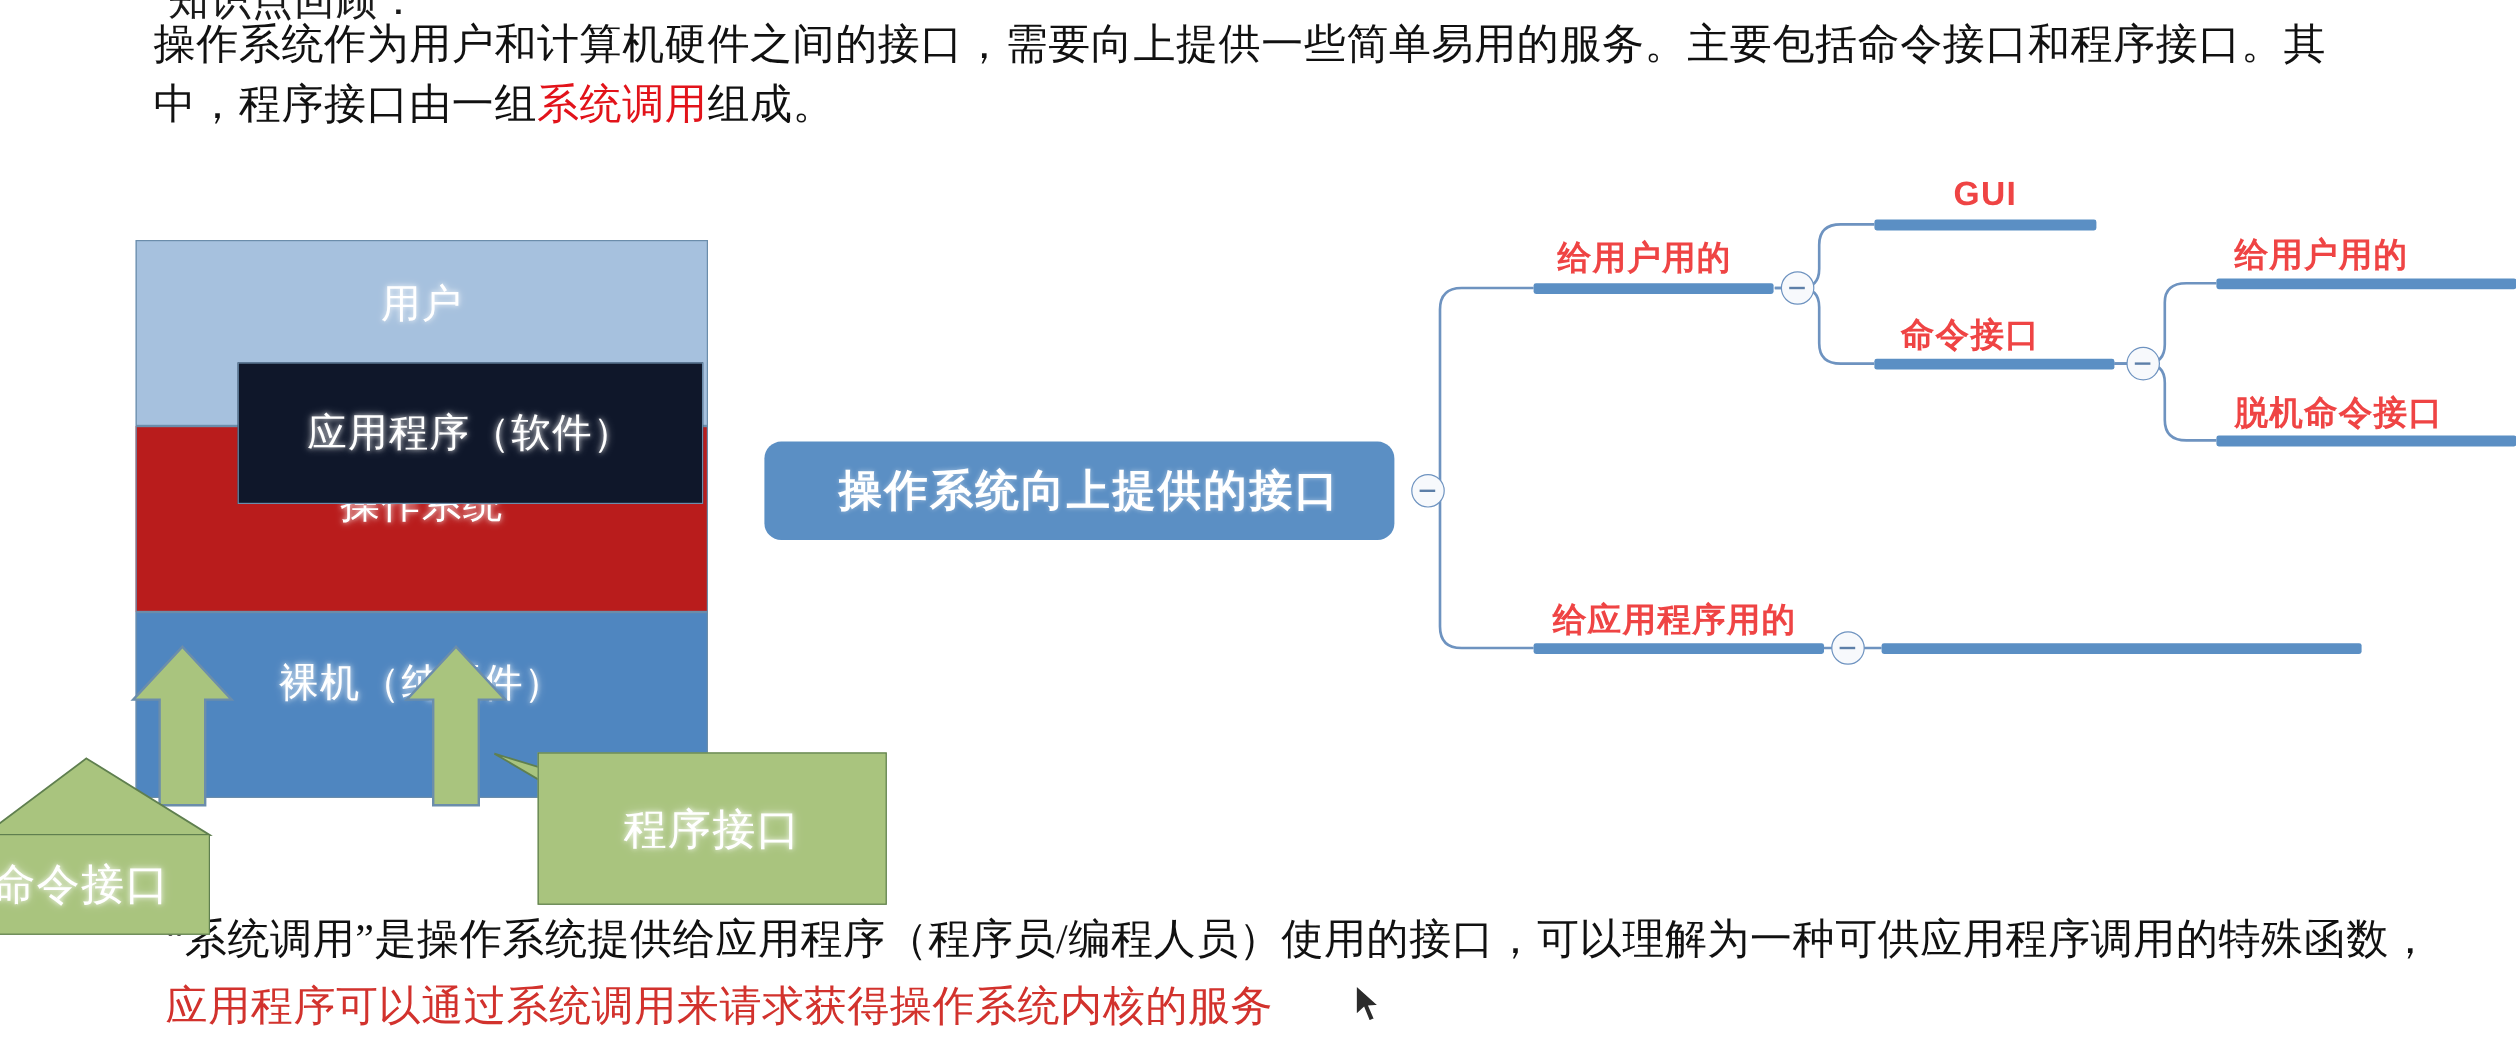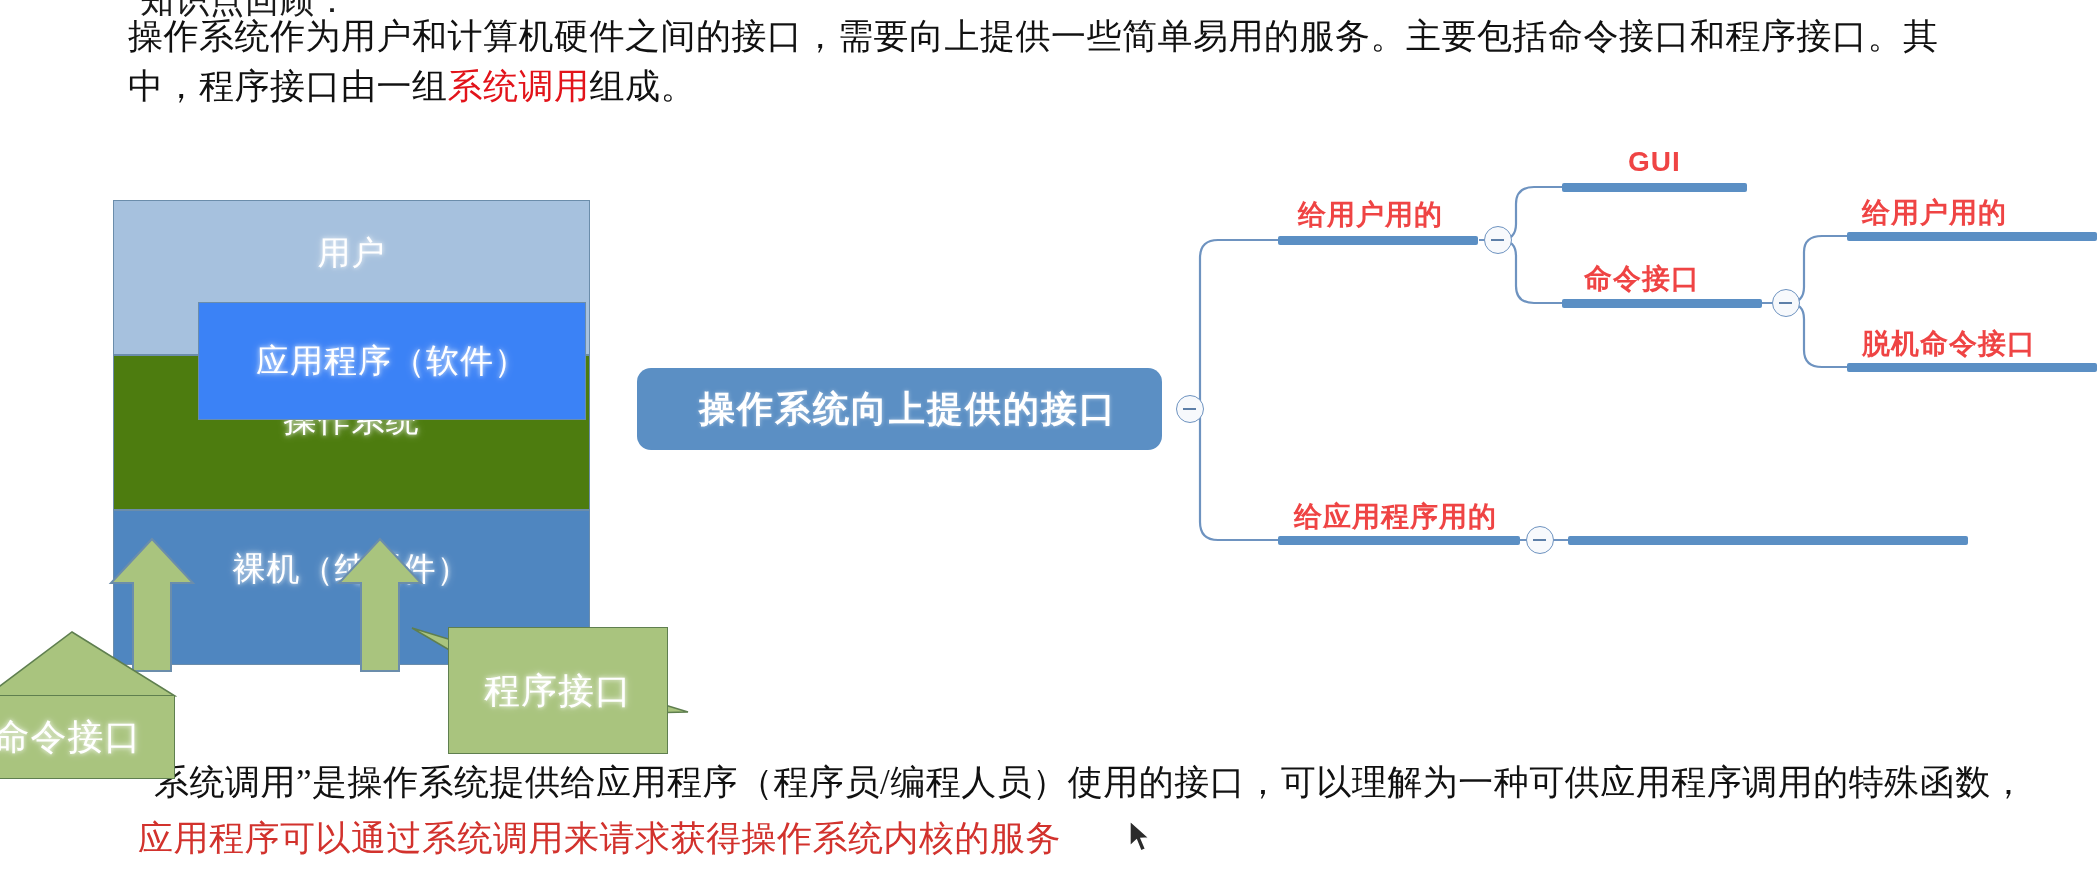--- a/index.html
+++ b/index.html
@@ -62,27 +62,27 @@
   .layer-user {
     left: 113px; top: 10px;
     width: 477px; height: 155px;
     background: #a6c1de;
     align-items: flex-start;
     padding-top: 30px;
   }
   .layer-app {
     left: 198px; top: 112px;
     width: 388px; height: 118px;
-    background: #3b82f6;
+    background: #0f172a;
     z-index: 3;
   }
   .layer-os {
     left: 113px; top: 165px;
     width: 477px; height: 155px;
-    background: #4d7c0f;
+    background: #b91c1c;
     z-index: 1;
     align-items: flex-start;
     padding-top: 42px;
   }
   .layer-hw {
     left: 113px; top: 320px;
     width: 477px; height: 155px;
     background: #4f86c0;
     z-index: 1;
     align-items: flex-start;
@@ -113,21 +113,21 @@
     text-align: center;
     text-shadow: 0 0 4px rgba(255,255,255,0.8), 0 0 9px rgba(255,255,255,0.55);
     letter-spacing: 1px;
   }
   .callout-cmd {
     left: -40px; top: 505px;
     width: 215px; height: 84px;
   }
   .callout-prog {
     left: 448px; top: 437px;
-    width: 220px; height: 127px;
+    width: 291px; height: 127px;
     flex-direction: column;
   }
   .callout-tail { position: absolute; z-index: 5; }
   .tail-left  { left: -40px; top: 440px; }
   .tail-right { left: 410px; top: 430px; }
 
   
   .mindmap { position: absolute; left: 600px; top: 140px; width: 1497px; height: 440px; }
   .mm-root {
     position: absolute;

